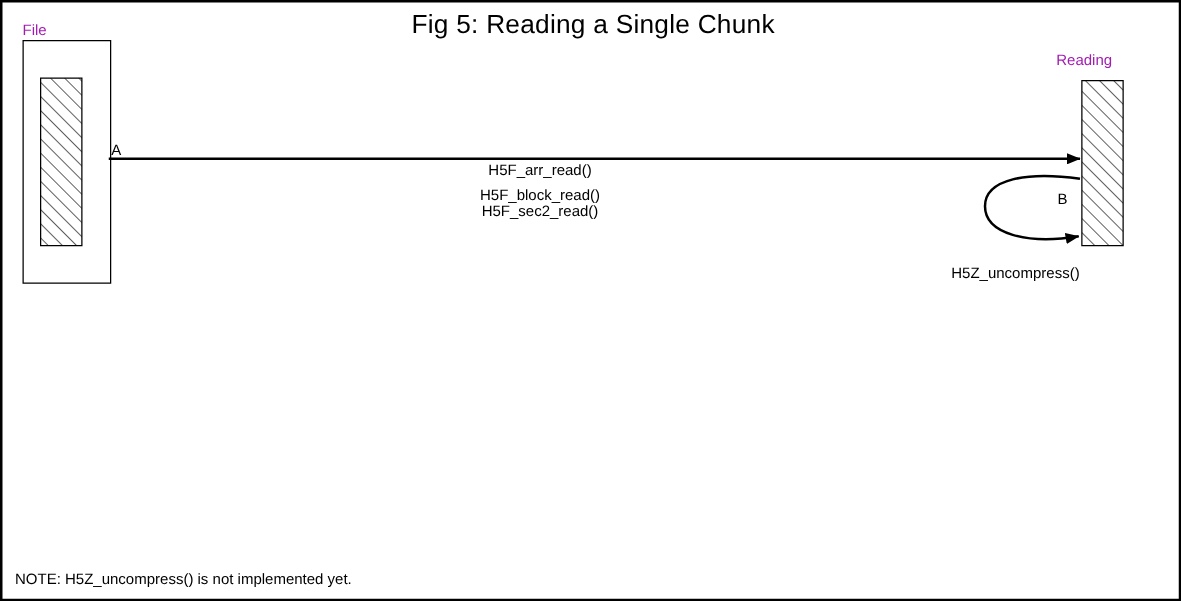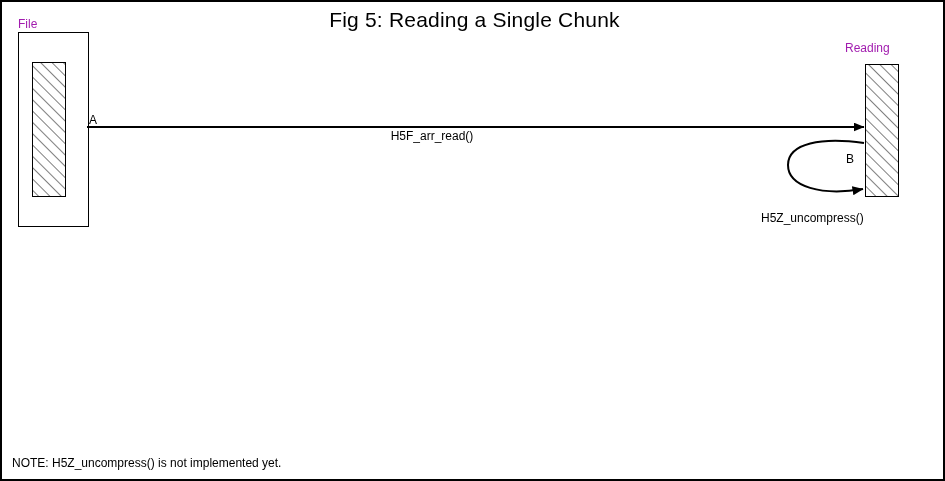--- a/index.html
+++ b/index.html
@@ -130,19 +130,21 @@
 
   <div class="box-label" id="buffer-label">Reading</div>
 
   <div class="edge-label" id="label-a">A</div>
 
   <div class="edge-label" id="label-b">B</div>
 
   <div id="call-stack">
     <div>H5F_arr_read()</div>
     <div style="height:6px"></div>
+    <div>H5F_block_read()</div>
+    <div>H5F_sec2_read()</div>
   </div>
 
   <div class="edge-label" id="uncompress-label">H5Z_uncompress()</div>
 
   <div id="note">NOTE: H5Z_uncompress() is not implemented yet.</div>
 
 </div>
 
 </body></html>

